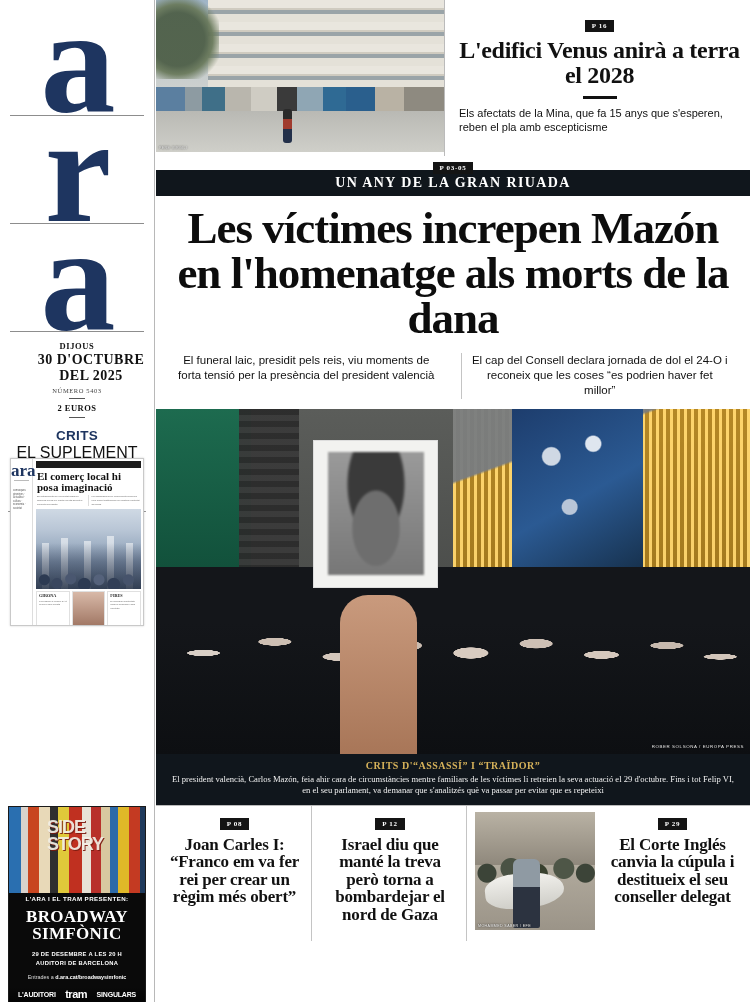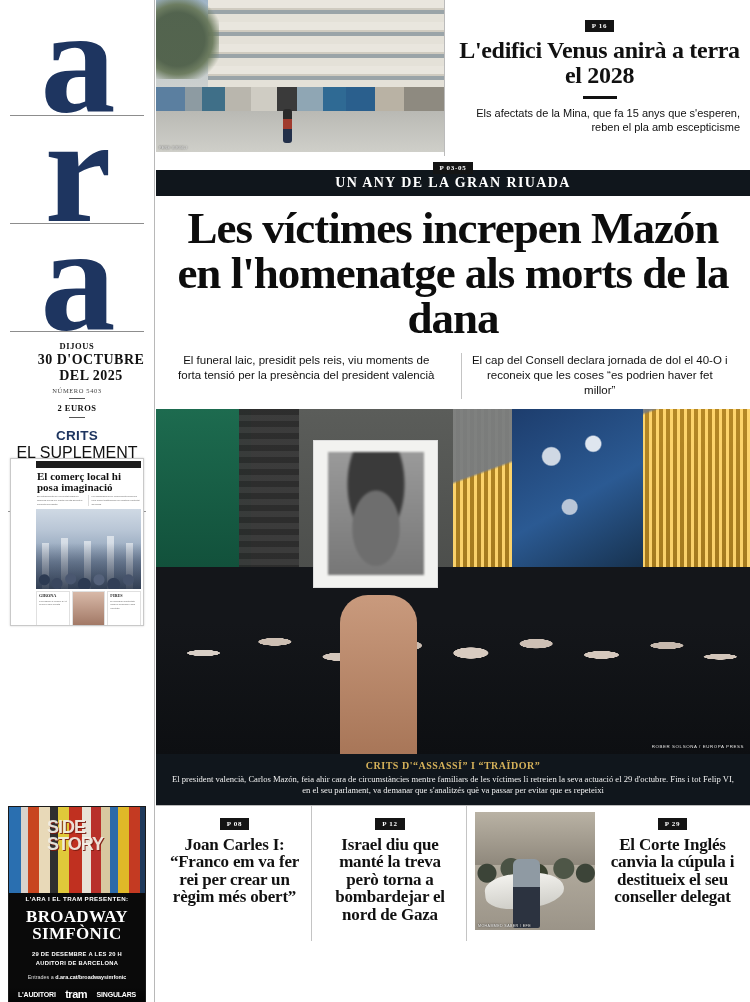--- a/index.html
+++ b/index.html
@@ -239,21 +239,21 @@
   }
   .ptag-wrap { text-align: center; margin-bottom: 6px; }
   .top-lead h2 {
     font-family: "Liberation Serif", serif; font-weight: 700;
     font-size: 24px; line-height: 1.04; text-align: center; color: #111;
     letter-spacing: -0.3px;
   }
   .hr-short { width: 34px; height: 3px; background: #111; margin: 8px auto 7px; }
   .top-lead p {
     font-family: "Liberation Sans", sans-serif; font-size: 11px;
-    line-height: 1.28; text-align: right; color: #111;
+    line-height: 1.28; text-align: left; color: #111;
   }
 
   
   .sect-tag-row { position: relative; height: 14px; background: #fff; }
   .sect-tag-row .ptag-wrap { position: absolute; left: 0; right: 0; top: 0; }
   .sect-banner {
     height: 26px; background: #10161c; color: #fff;
     display: flex; align-items: center; justify-content: center;
   }
   .sect-banner span {
@@ -446,20 +446,25 @@
     <div class="avui-block">
       <div class="avui-kicker">CRITS</div>
       <div class="avui-line">EL SUPLEMENT</div>
       <div class="avui-line">'COMARQUES</div>
       <div class="avui-line">GIRONINES'</div>
     </div>
 
     <div class="rail-rule"></div>
 
     <div class="supp-thumb">
+      <div class="supp-spine">
+        <div class="sara">ara</div>
+        <div class="sbar"></div>
+        <div class="svert">comarques gironines · actualitat · cultura · economia · societat</div>
+      </div>
       <div class="supp-main">
         <div class="supp-topbar"></div>
         <div class="supp-head">El comerç local hi posa imaginació</div>
         <div class="supp-deck">
           <div>Els establiments de proximitat busquen fórmules noves per captar clients davant la competència digital</div>
           <div>Les associacions de comerciants reclamen més suport institucional per sostenir l'activitat als barris</div>
         </div>
         <div class="supp-photo">
           <div class="col" style="left:6%;height:58%"></div>
           <div class="col" style="left:24%;height:64%"></div>
@@ -538,21 +543,21 @@
     <div class="sect-banner">
       <span>UN ANY DE LA GRAN RIUADA</span>
     </div>
 
     <div class="mainhead">
       <h1>Les víctimes increpen Mazón en l'homenatge als morts de la dana</h1>
     </div>
 
     <div class="decks">
       <div class="deck left">El funeral laic, presidit pels reis, viu moments de forta tensió per la presència del president valencià</div>
-      <div class="deck right">El cap del Consell declara jornada de dol el 40-O i reconeix que les coses “es podrien haver fet millor”</div>
+      <div class="deck right">El cap del Consell declara jornada de dol el 24-O i reconeix que les coses “es podrien haver fet millor”</div>
     </div>
 
     <div class="bigphoto">
       <div class="bp-gold"></div>
       <div class="bp-mural"></div>
       <div class="bp-wall-left"></div>
       <div class="bp-rig"></div>
       <div class="bp-stage"></div>
       <div class="bp-seats"></div>
       <div class="bp-hand"></div>

